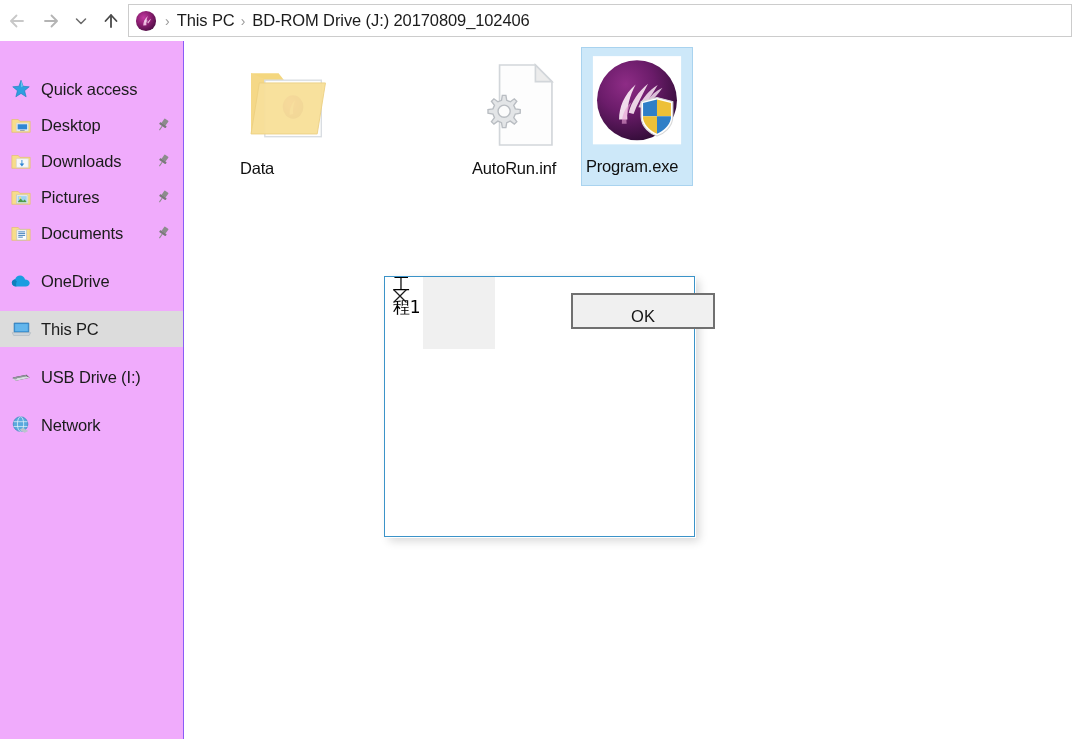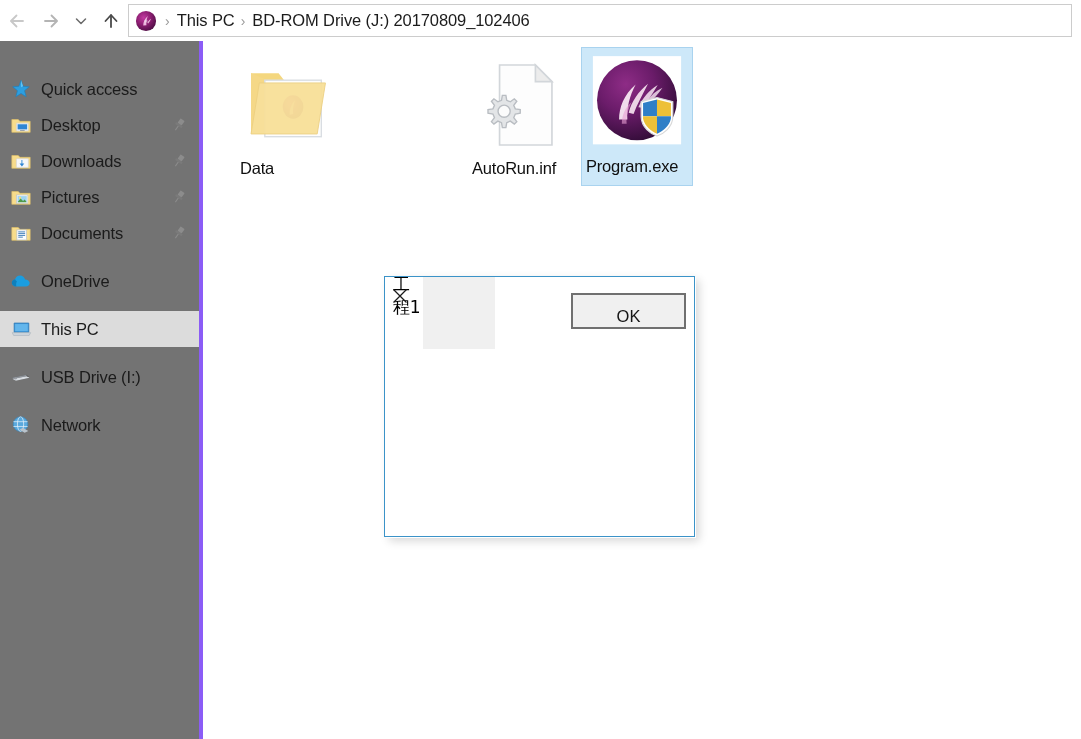--- a/index.html
+++ b/index.html
@@ -66,23 +66,23 @@
     font-size: 16.5px;
     color: #1b1b1b;
     white-space: nowrap;
     letter-spacing: -0.1px;
   }
 
   
   .sidebar {
     position: absolute;
     left: 0; top: 41px;
-    width: 203px; height: 698px;
-    background: #737373;
-    border-right: 4px solid #8b5cf6;
+    width: 184px; height: 698px;
+    background: #f0abfc;
+    border-right: 1px solid #8b5cf6;
     padding-top: 30px;
     overflow: hidden;
   }
   .side-item {
     position: relative;
     height: 36px;
     display: flex;
     align-items: center;
     padding-left: 10px;
     cursor: default;
@@ -211,21 +211,21 @@
 
   .dlg-footer {
     height: 72px;
     flex: 0 0 72px;
     background: #f0f0f0;
     position: relative;
   }
   .dlg-ok {
     position: absolute;
     left: 148px; top: 16px;
-    width: 115px; height: 36px;
+    width: 144px; height: 36px;
     background: #f0f0f0;
     border: 2px solid #707070;
     font-family: "Liberation Sans", sans-serif;
     font-size: 16.5px;
     color: #161616;
     cursor: default;
     padding: 12px;
     letter-spacing: 0.2px;
   }
 

